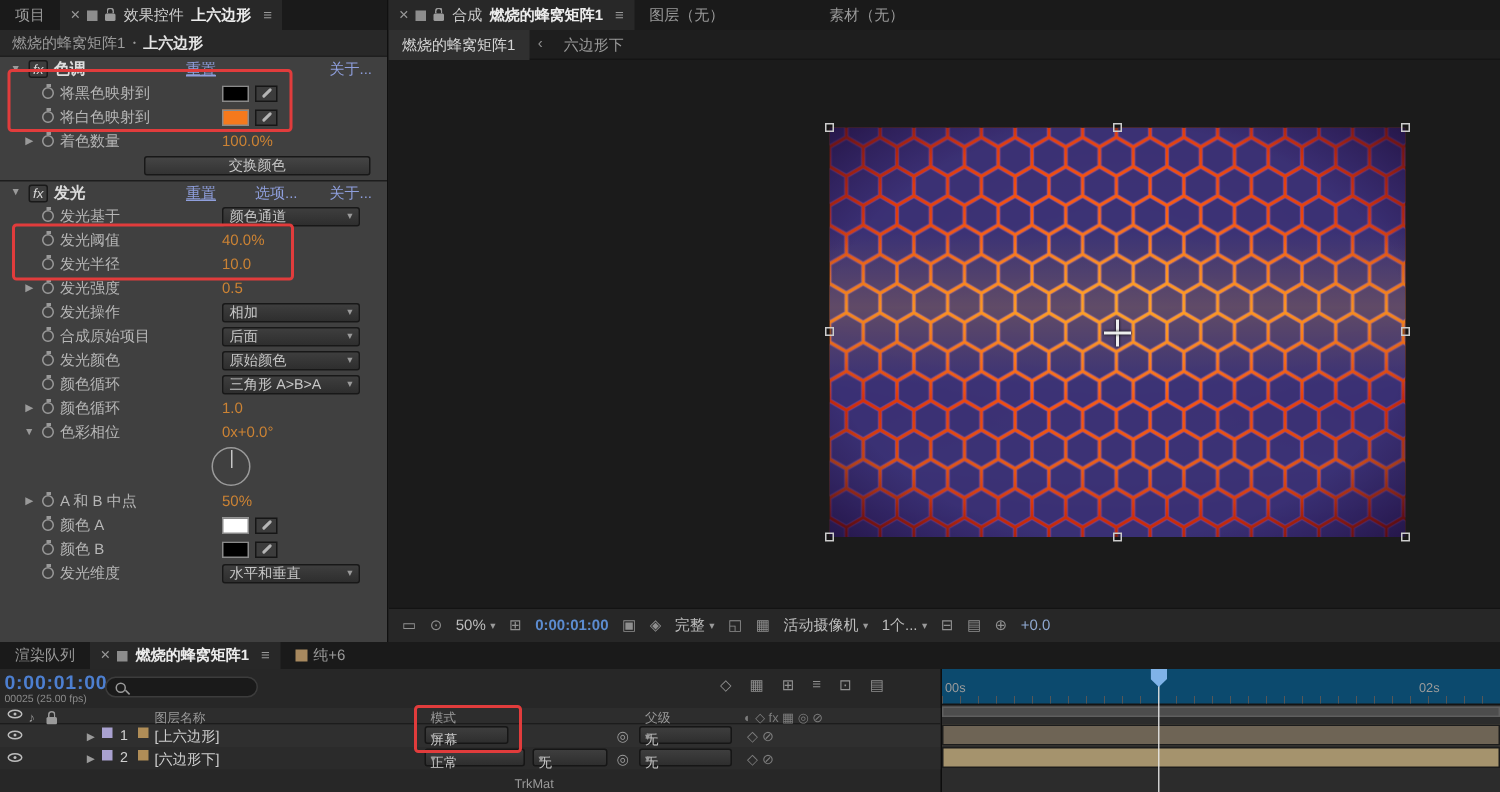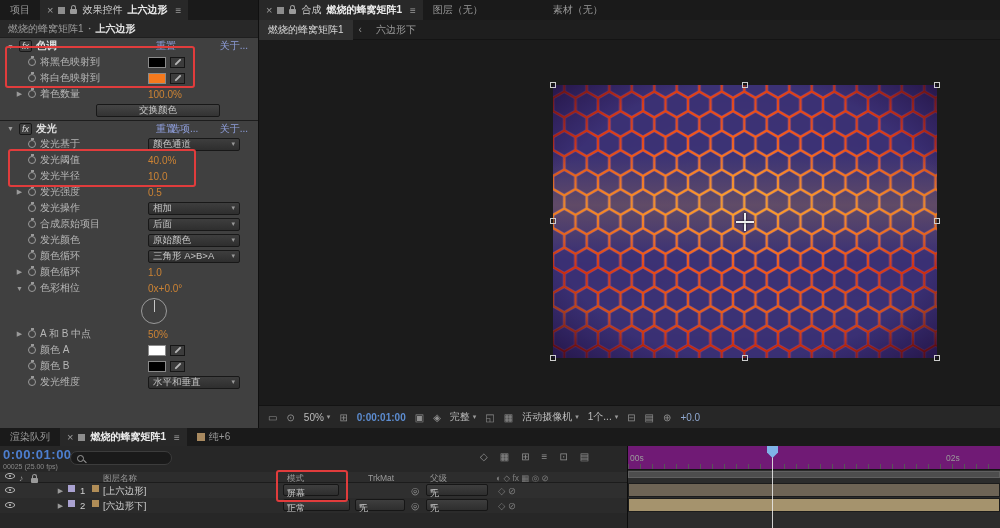--- a/index.html
+++ b/index.html
@@ -43,28 +43,28 @@
   
   .ec { width:259px; flex:none; background:#404040; border-right:1px solid #101010; position:relative; }
   .breadcrumb { height:18px; display:flex; align-items:center; padding-left:8px; background:#282828;
                 border-bottom:1px solid #1f1f1f; font-size:10px; color:#9a9a9a; gap:1px; }
   .bc-layer { color:#e4e4e4; font-weight:bold; }
   .fx-head { height:16px; display:flex; align-items:center; padding-left:6px; gap:4px; position:relative; }
   .fx-head.sep { border-top:1px solid #1d1d1d; margin-top:2px; }
   .fx-badge { font-style:italic; font-size:9px; color:#d8d8d8; background:#3d3d3d; border:1px solid #191919;
               padding:0 2px; border-radius:2px; line-height:10px; }
   .fx-name { font-size:10.5px; color:#dedede; font-weight:bold; }
-  .l1 { position:absolute; left:156px; }
+  .l1 { position:absolute; left:124px;text-decoration:underline; }
   .l2 { position:absolute; left:170px; }
   .lr { position:absolute; right:10px; }
   .erow { display:flex; align-items:center; height:16px; padding-left:15px; gap:4px; position:relative; }
   .tw { width:9px; font-size:7px; color:#9a9a9a; text-align:center; flex:none; }
   .lbl { width:104px; flex:none; color:#b6b6b6; font-size:10px; white-space:nowrap; overflow:hidden; }
   .swaprow { height:16px; display:flex; align-items:center; }
-  .swaprow .btn { margin-left:96px; width:124px; }
+  .swaprow .btn { margin-left:96px; width:151px; }
   .dial-row { height:30px; padding-left:141px; display:flex; align-items:center; }
   .dial { width:26px; height:26px; border:1px solid #9a9a9a; border-radius:50%; position:relative; }
   .dial::after { content:''; position:absolute; left:12px; top:1px; width:1px; height:12px; background:#c6c6c6; }
 
   
   .comp-panel { flex:1; display:flex; flex-direction:column; background:#1b1b1b; min-width:0; }
   .viewtabs { height:20px; background:#1e1e1e; display:flex; align-items:center; font-size:10px;
               color:#9a9a9a; border-bottom:1px solid #141414; }
   .vt-active { background:#303030; height:20px; display:flex; align-items:center; padding:0 9px; color:#d6d6d6; }
   .viewport { flex:1; position:relative; background:#1b1b1b; overflow:hidden; }
@@ -96,21 +96,21 @@
   .tl-cols span, .tl-cols .eye, .tl-cols .lock { position:absolute; top:1px; }
   .tl-row { position:absolute; left:0; right:0; height:15px; font-size:9.5px; color:#cfcfcf; }
   .tl-row span { position:absolute; top:2px; }
   .r1 { top:37px; background:#2f2f2f; }
   .r2 { top:52px; background:#2b2b2b; }
   .chip { width:7px; height:7px; display:inline-block; position:absolute; top:4px; }
   .mdd { position:absolute; top:1px; height:12px; background:linear-gradient(#3e3e3e,#2e2e2e);
          border:1px solid #161616; border-radius:2px; font-size:9px; color:#c8c8c8;
          display:flex; align-items:center; justify-content:space-between; padding:0 3px; }
   .tl-right { flex:1; position:relative; background:#2c2c2c; overflow:hidden; }
-  .ruler { position:absolute; top:0; left:0; right:0; height:24px; background:#701a75; border-bottom:1px solid #141414; }
+  .ruler { position:absolute; top:0; left:0; right:0; height:24px; background:#0c4a6e; border-bottom:1px solid #141414; }
   .ruler::after { content:''; position:absolute; left:0; right:0; bottom:0; height:5px;
                   background:repeating-linear-gradient(to right, #565656 0 1px, transparent 1px 12px); }
   .rlabel { position:absolute; top:7px; font-size:8.5px; color:#9a9a9a; }
   .workarea { position:absolute; top:25px; left:0; right:0; height:7px; background:#4d4d4d; border:1px solid #5f5f5f; }
   .bar { position:absolute; left:0; right:0; height:14px; border:1px solid #1c1c1c; }
   .bar1 { top:37px; background:#6e6455; }
   .bar2 { top:52px; background:#a5936d; }
   .playline { position:absolute; top:0; bottom:0; left:144px; width:1px; background:rgba(235,235,235,.85); z-index:5; }
   .playhead { position:absolute; top:0; left:139px; width:11px; height:12px; background:#7fb3e8; z-index:6;
               clip-path:polygon(0 0,100% 0,100% 55%,50% 100%,0 55%); }
@@ -421,21 +421,21 @@
             <span class="icg">⊡</span>
             <span class="icg">▤</span>
           </div>
         </div>
         <div class="tl-cols">
           <span class="eye" style="left:5px;"></span>
           <span style="left:19px;">♪</span>
           <span class="lock" style="left:31px; top:3px;"></span>
           <span style="left:103px;">图层名称</span>
           <span style="left:287px;">模式</span>
-          <span style="left:368px;">TrkMat</span>
+          <span style="left:343px;margin-top:44px;">TrkMat</span>
           <span style="left:430px;">父级</span>
           <span style="left:496px; color:#7d7d7d;">◐ ◇ fx ▦ ◎ ⊘</span>
         </div>
         <div class="tl-row r1">
           <span class="eye" style="left:5px; top:4px;"></span>
           <span class="tw" style="left:56px; top:4px;">▶</span>
           <span class="chip" style="left:68px; background:#a9a1d0;"></span>
           <span style="left:80px;">1</span>
           <span class="chip" style="left:92px; background:#b08d57;"></span>
           <span style="left:103px;">[上六边形]</span>

